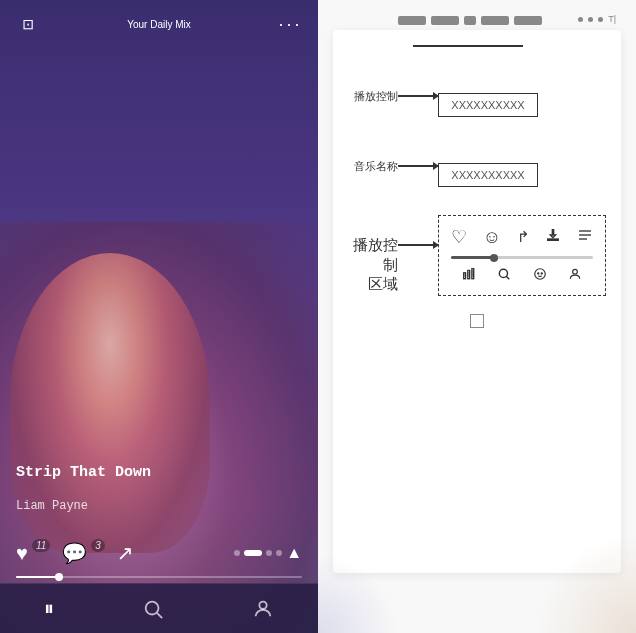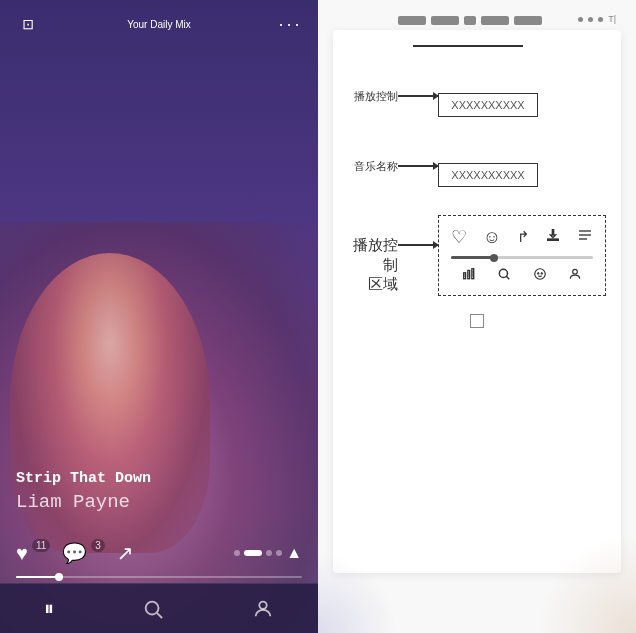--- a/index.html
+++ b/index.html
@@ -103,22 +103,22 @@
     }
 
     .song-title {
       color: #fff;
       font-size: 15px;
       font-weight: 700;
     }
 
     .song-artist {
       color: rgba(255,255,255,0.8);
-      font-size: 19px;
-      margin-top: 4px;
+      font-size: 12px;
+      margin-top: 18px;
     }
 
     .action-bar {
       position: absolute;
       bottom: 68px;
       left: 0;
       right: 0;
       z-index: 10;
       padding: 0 16px;
       display: flex;
@@ -144,20 +144,21 @@
     }
 
     .action-btn .count {
       font-size: 10px;
       color: rgba(255,255,255,0.8);
       background: rgba(0,0,0,0.3);
       border-radius: 8px;
       padding: 1px 4px;
       position: relative;
       top: -8px;
+      font-style: italic;
     }
 
     .dots-row {
       display: flex;
       align-items: center;
       gap: 4px;
     }
 
     .dot {
       width: 6px;

